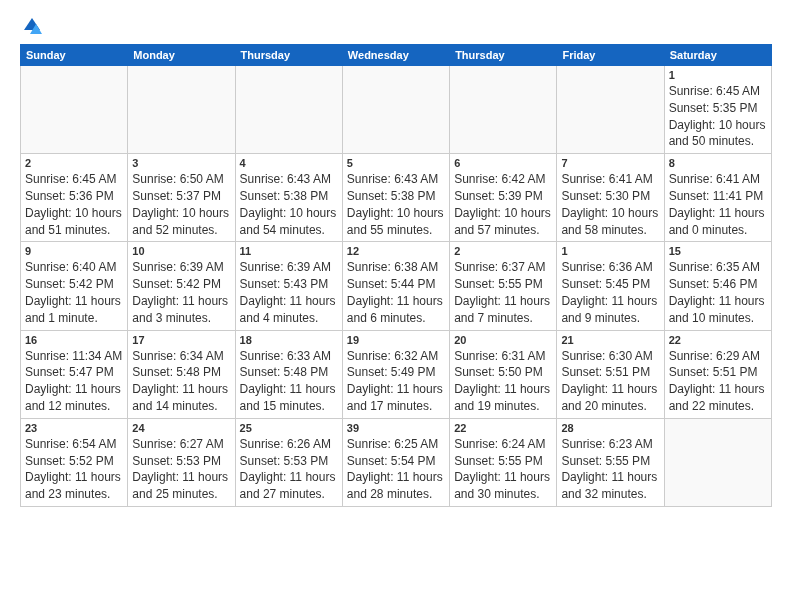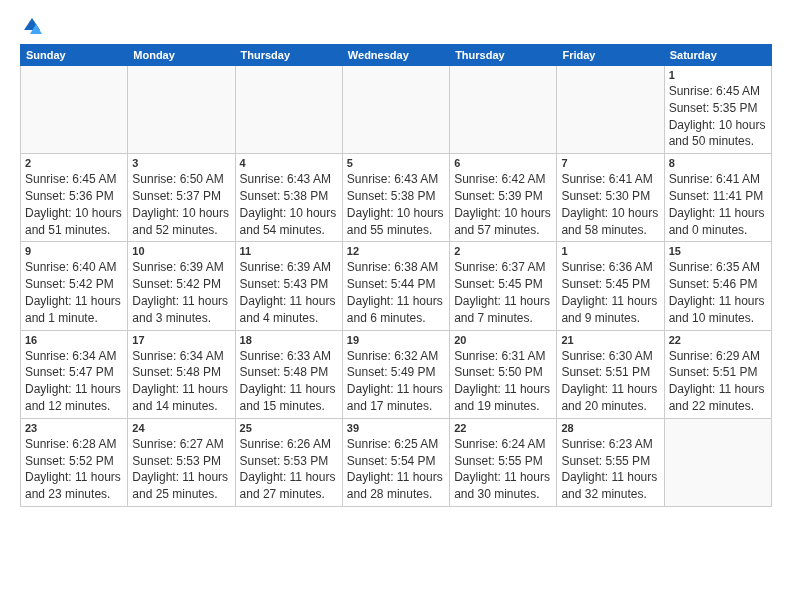--- a/index.html
+++ b/index.html
@@ -222,21 +222,21 @@
           <td>
             <span class="day-number">12</span>
             <div class="day-info">Sunrise: 6:38 AM
 Sunset: 5:44 PM
 Daylight: 11 hours
 and 6 minutes.</div>
           </td>
           <td>
             <span class="day-number">2</span>
             <div class="day-info">Sunrise: 6:37 AM
-Sunset: 5:45 PM
+Sunset: 5:55 PM
 Daylight: 11 hours
 and 7 minutes.</div>
           </td>
           <td>
             <span class="day-number">1</span>
             <div class="day-info">Sunrise: 6:36 AM
 Sunset: 5:45 PM
 Daylight: 11 hours
 and 9 minutes.</div>
           </td>
@@ -244,21 +244,21 @@
             <span class="day-number">15</span>
             <div class="day-info">Sunrise: 6:35 AM
 Sunset: 5:46 PM
 Daylight: 11 hours
 and 10 minutes.</div>
           </td>
         </tr>
         <tr>
           <td>
             <span class="day-number">16</span>
-            <div class="day-info">Sunrise: 6:34 AM
+            <div class="day-info">Sunrise: 11:34 AM
 Sunset: 5:47 PM
 Daylight: 11 hours
 and 12 minutes.</div>
           </td>
           <td>
             <span class="day-number">17</span>
             <div class="day-info">Sunrise: 6:34 AM
 Sunset: 5:48 PM
 Daylight: 11 hours
 and 14 minutes.</div>
@@ -295,21 +295,21 @@
             <span class="day-number">22</span>
             <div class="day-info">Sunrise: 6:29 AM
 Sunset: 5:51 PM
 Daylight: 11 hours
 and 22 minutes.</div>
           </td>
         </tr>
         <tr>
           <td>
             <span class="day-number">23</span>
-            <div class="day-info">Sunrise: 6:28 AM
+            <div class="day-info">Sunrise: 6:54 AM
 Sunset: 5:52 PM
 Daylight: 11 hours
 and 23 minutes.</div>
           </td>
           <td>
             <span class="day-number">24</span>
             <div class="day-info">Sunrise: 6:27 AM
 Sunset: 5:53 PM
 Daylight: 11 hours
 and 25 minutes.</div>

